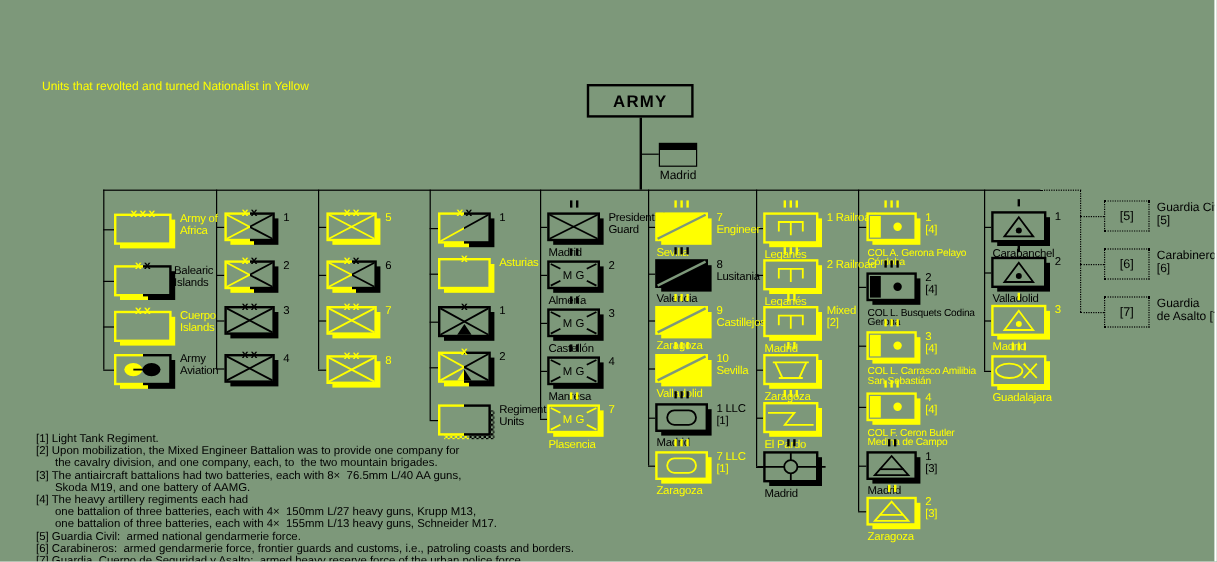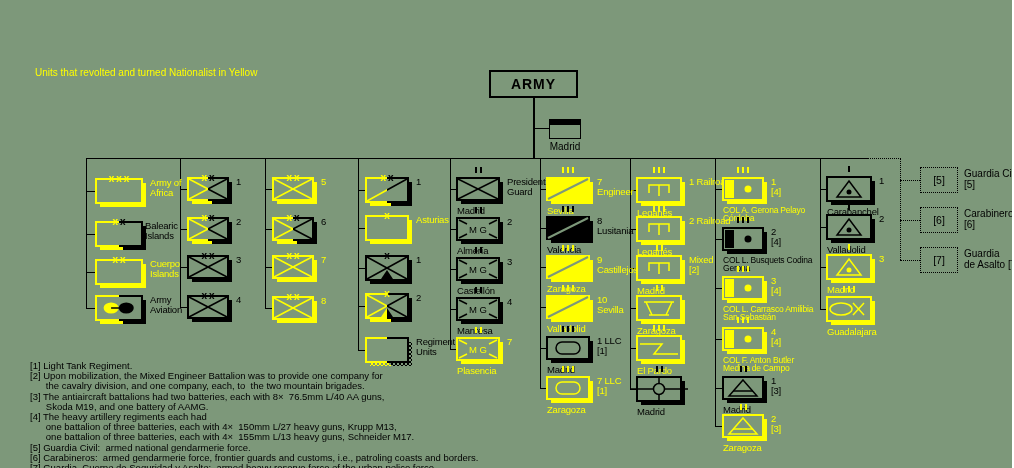--- a/index.html
+++ b/index.html
@@ -660,21 +660,21 @@
           <rect x="1" y="1" width="40" height="22" fill="#7d987a" stroke="#ffff00" stroke-width="2"></rect>
           <rect x="3" y="3" width="9" height="18" fill="#ffff00"></rect>
           <circle cx="26" cy="12" r="3.5" fill="#ffff00"></circle>
         </svg>
         <div class="ech" style="left:0;top:-10px;width:42px"><span class="bm" style="background:#ffff00"></span><span class="bm" style="background:#ffff00"></span><span class="bm" style="background:#ffff00"></span></div>
         <div class="rlab" style="left:49px;top:0">
           <div style="color:#ffff00">4</div>
           <div style="color:#ffff00">[4]</div>
         </div>
         <div class="blab small" style="left:1px;top:29px">
-          <div style="color:#ffff00">COL  F. Anton Butler</div>
+          <div style="color:#ffff00">COL  F. Ceron Butler</div>
           <div style="color:#ffff00">Medina de Campo</div>
         </div>
       </div>
       <div class="unit" style="left: 722px; top: 376px; width: 50px; height: 32px;">
         <svg width="50" height="32" xmlns="http://www.w3.org/2000/svg">
           <rect x="5" y="5" width="40" height="22" fill="#000000"></rect>
           <rect x="1" y="1" width="40" height="22" fill="#7d987a" stroke="#000000" stroke-width="2"></rect>
           <path d="M 21 4 L 35 20 H 7 Z" stroke="#000000" fill="none" stroke-width="1.5"></path>
           <line x1="11" y1="15" x2="31" y2="15" stroke="#000000" fill="none" stroke-width="1.5"></line>
         </svg>

